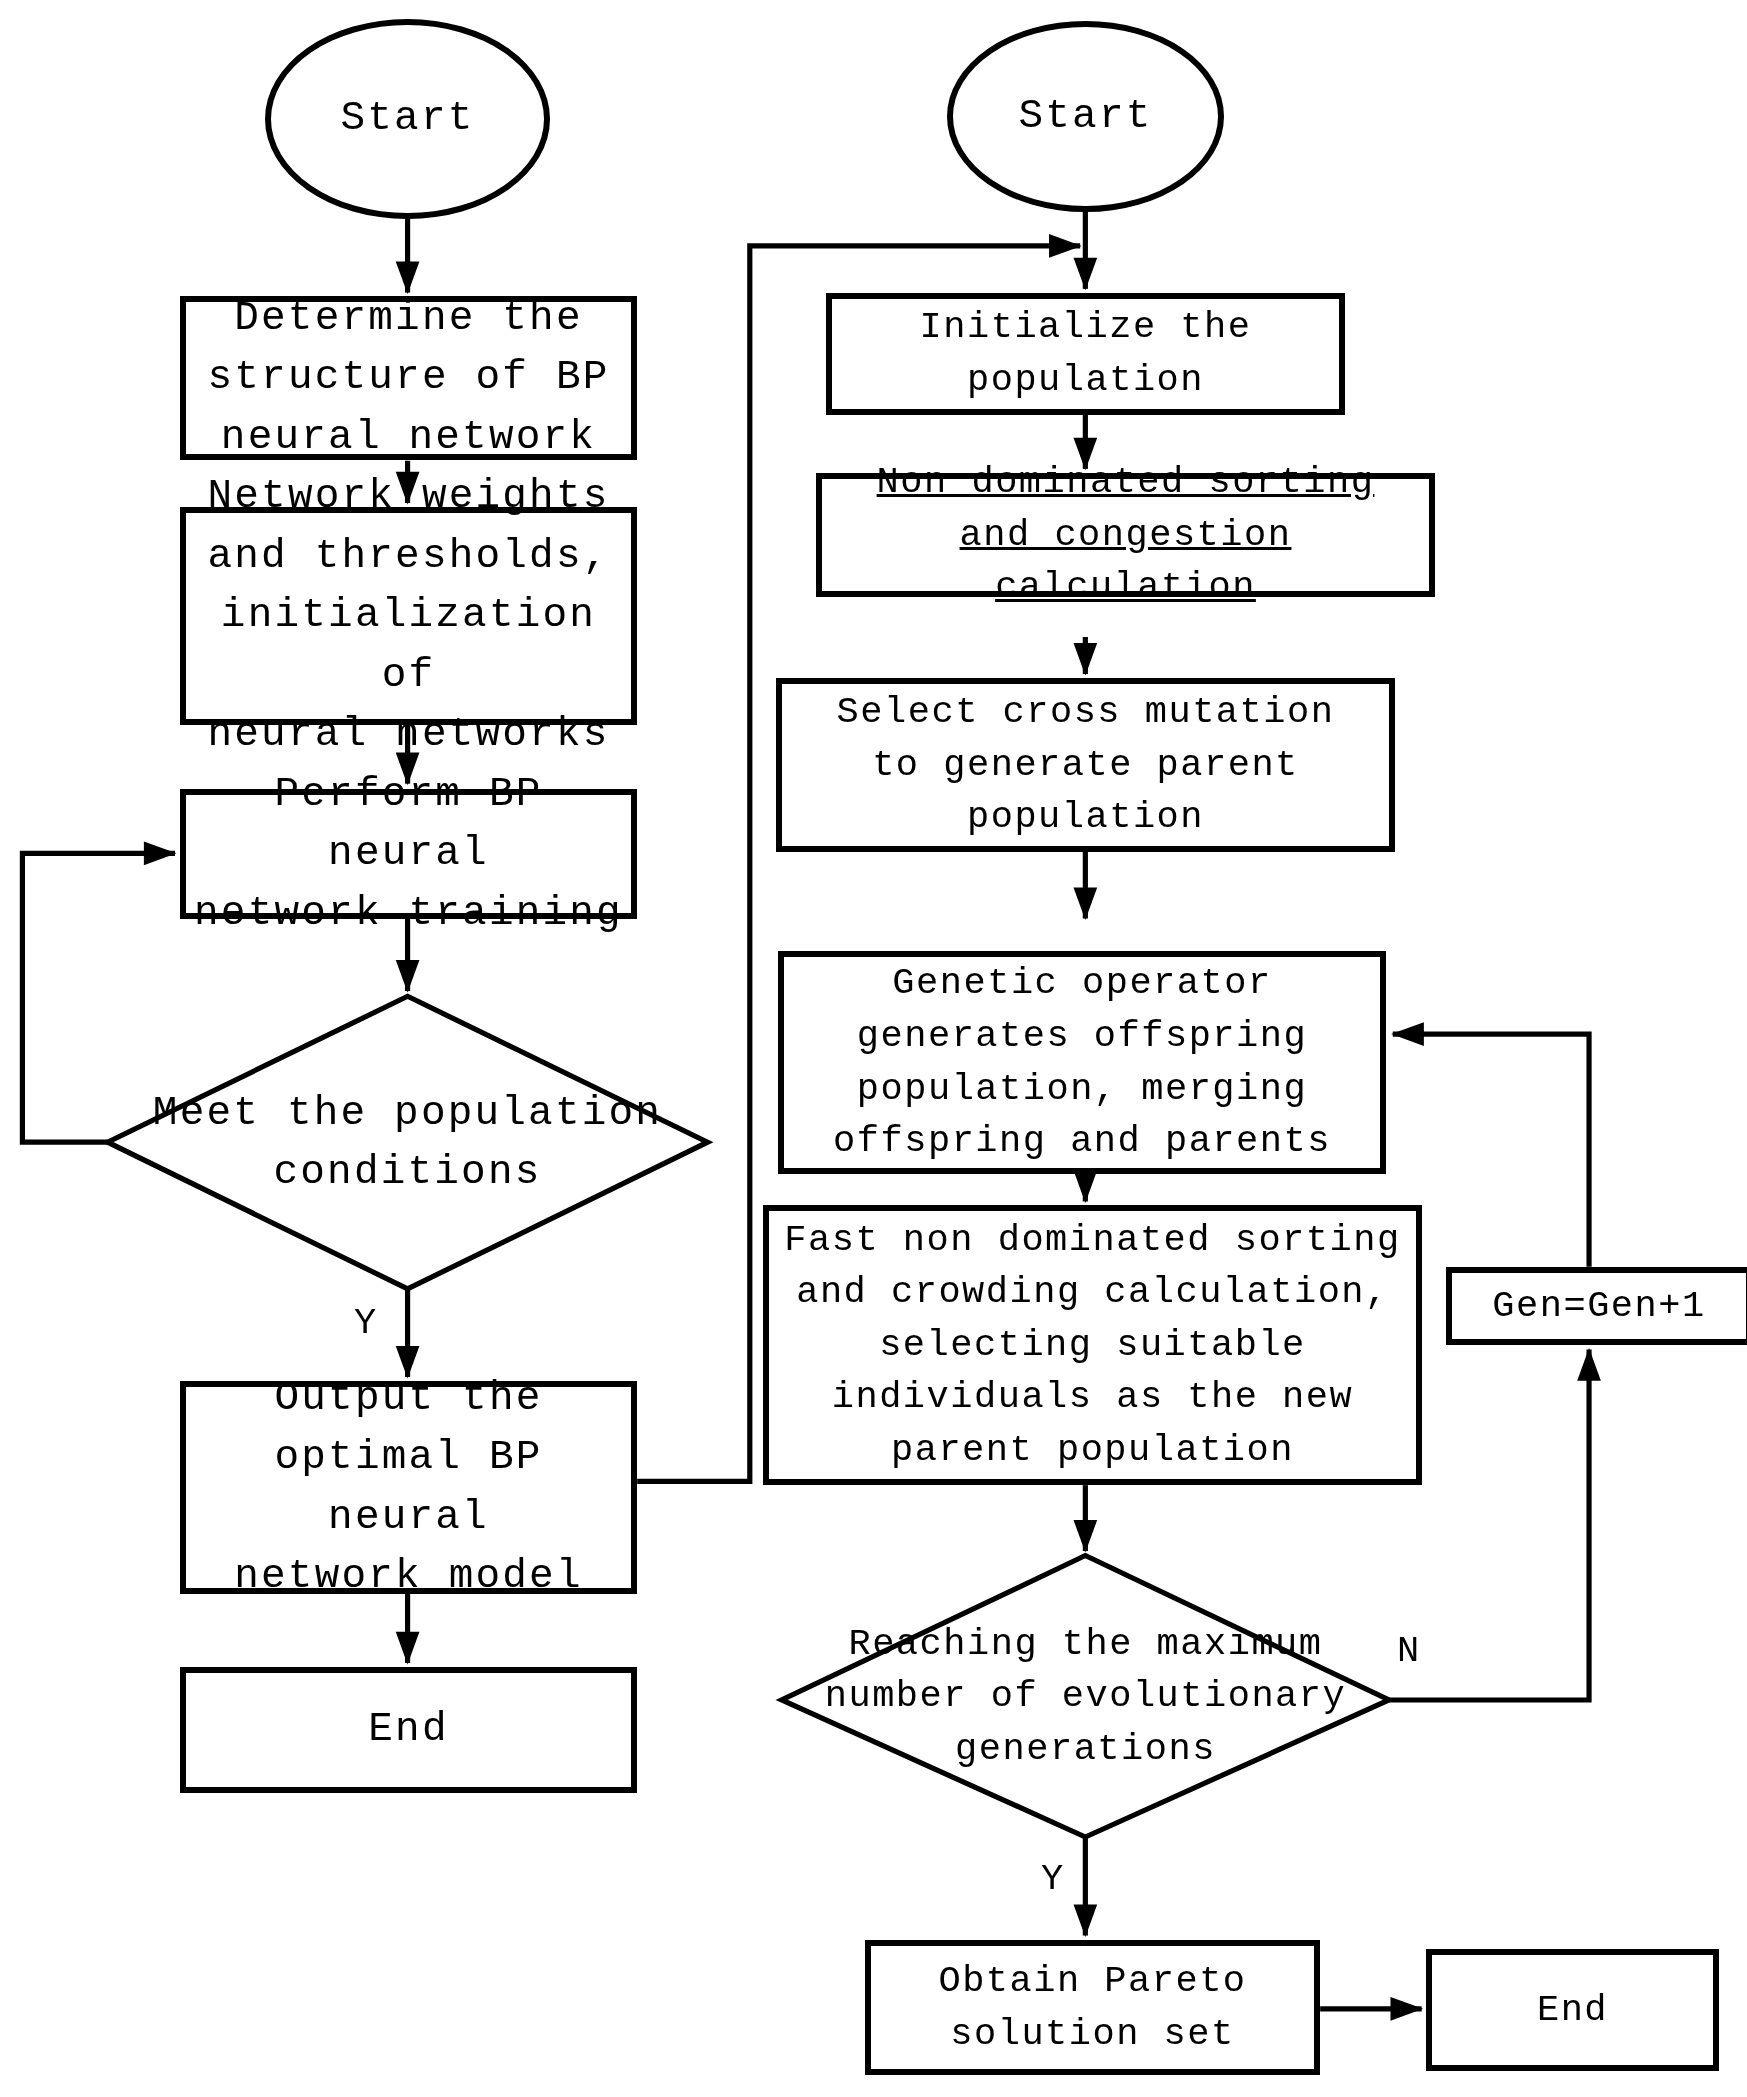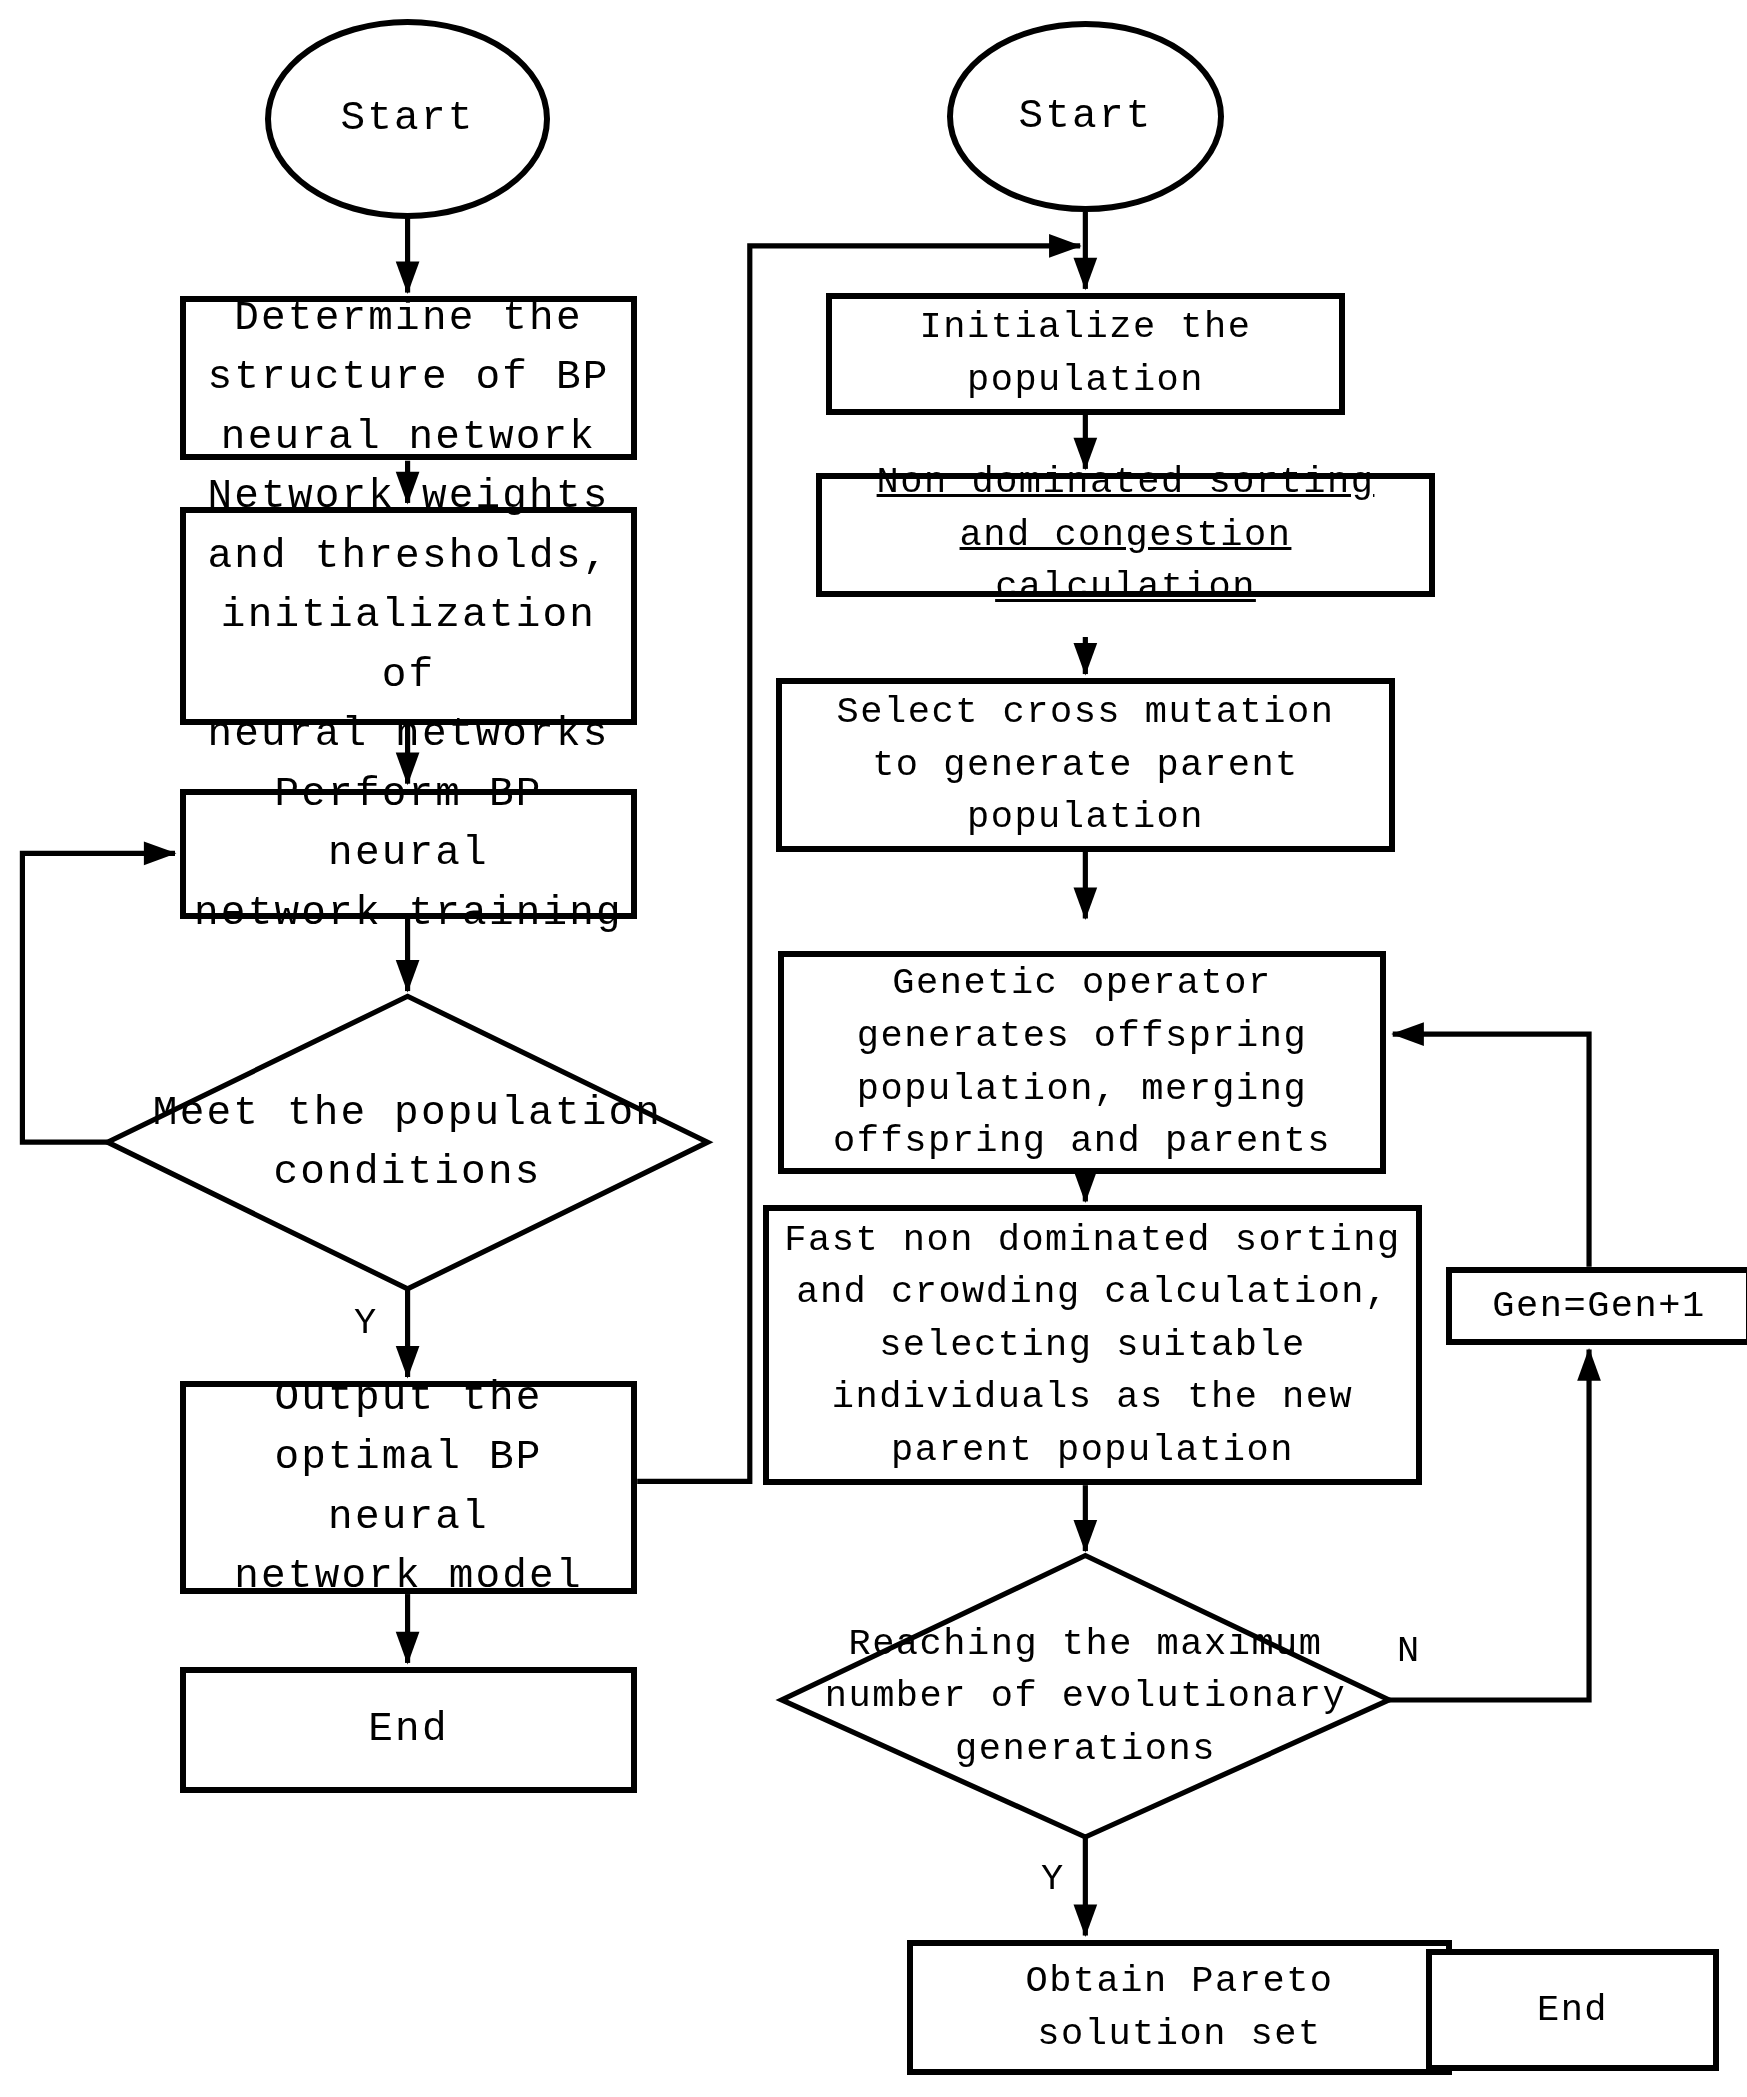--- a/index.html
+++ b/index.html
@@ -164,21 +164,21 @@
   <div class="dtext rtext" style="left:789px; top:1615px; width:593px; height:163px;">
     <span>Reaching the maximum
 number of evolutionary
 generations</span>
   </div>
 
   <div class="branch-label" style="left:1397px; top:1630px;">N</div>
 
   <div class="branch-label" style="left:1041px; top:1858px;">Y</div>
 
-  <div class="node rect rtext" style="left:907px; top:1940px; width:545px; height:135px;">
+  <div class="node rect rtext" style="left:865px; top:1940px; width:455px; height:135px;">
     <span>Obtain Pareto
 solution set</span>
   </div>
 
   <div class="node rect rtext" style="left:1426px; top:1949px; width:293px; height:122px;">
     <span>End</span>
   </div>
 
 </div>
 

